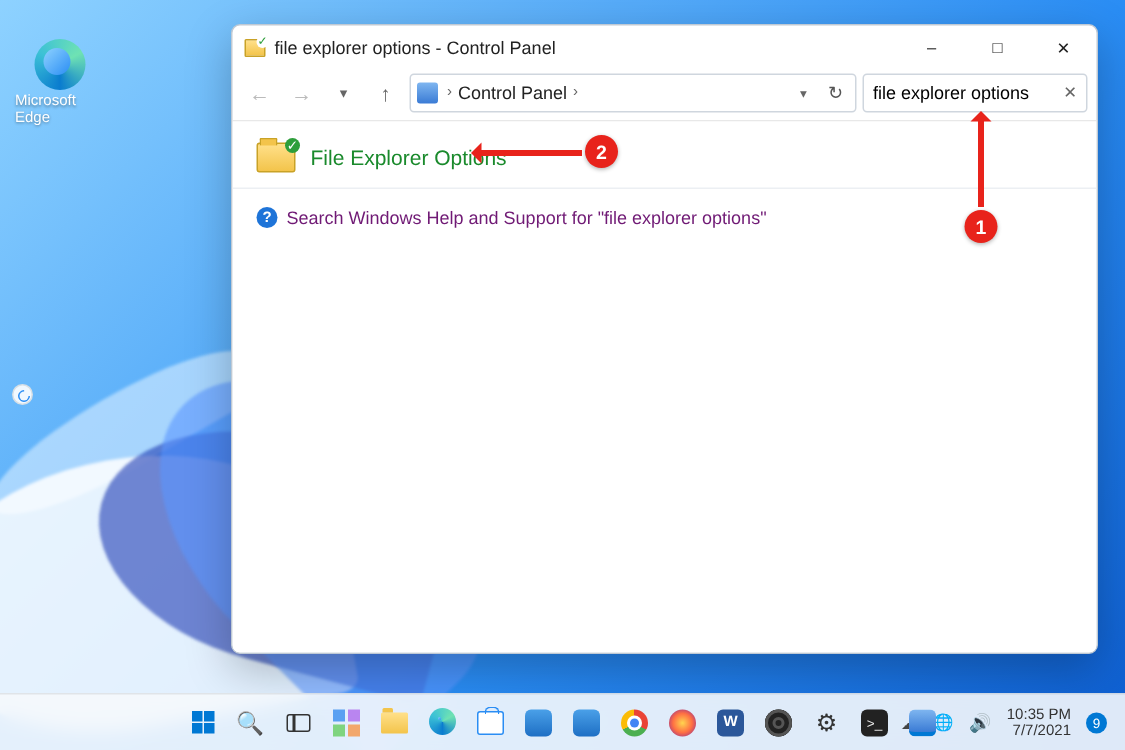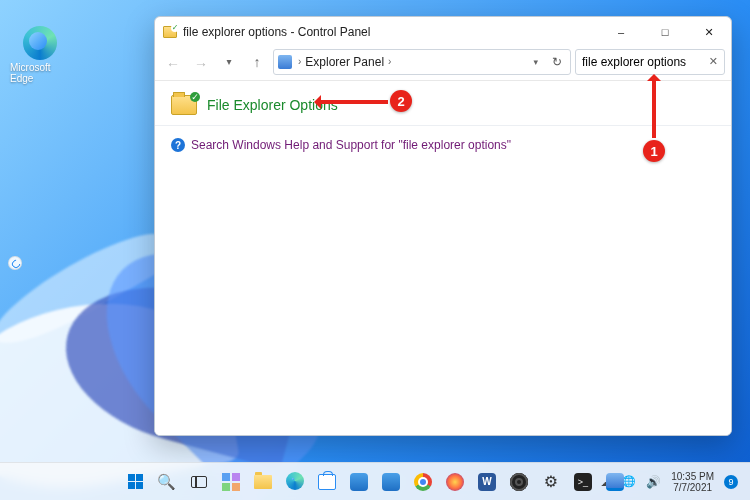--- a/index.html
+++ b/index.html
@@ -409,21 +409,21 @@
   .systray {
     margin-left: auto;
     display: flex;
     align-items: center;
     gap: 10px;
     font-size: 10px;
     color: #333;
     padding-right: 6px;
   }
   .systray .tray-icon { font-size: 12px; color: #444; cursor: pointer; }
-  .systray .clock { text-align: center; line-height: 1.1; cursor: pointer; }
+  .systray .clock { text-align: right; line-height: 1.1; cursor: pointer; }
   .systray .notif {
     width: 14px; height: 14px;
     border-radius: 50%;
     background: #0078d4;
     color: #fff;
     font-size: 9px;
     display: flex; align-items:center; justify-content:center;
     cursor: pointer;
   }
 
@@ -455,21 +455,21 @@
 
   <div class="navrow">
     <div class="nav-arrow disabled">←</div>
     <div class="nav-arrow disabled">→</div>
     <div class="nav-arrow" style="font-size:10px">▾</div>
     <div class="nav-arrow">↑</div>
 
     <div class="breadcrumb-box">
       <div class="cp-icon"></div>
       <span class="chev">›</span>
-      <span>Explorer Panel</span>
+      <span>Control Panel</span>
       <span class="chev">›</span>
       <div class="tail">
         <span class="small-chev">▾</span>
         <span class="refresh">↻</span>
       </div>
     </div>
 
     <div class="search-box">
       <input type="text" value="file explorer options" style="">
       <span class="clear">✕</span>

